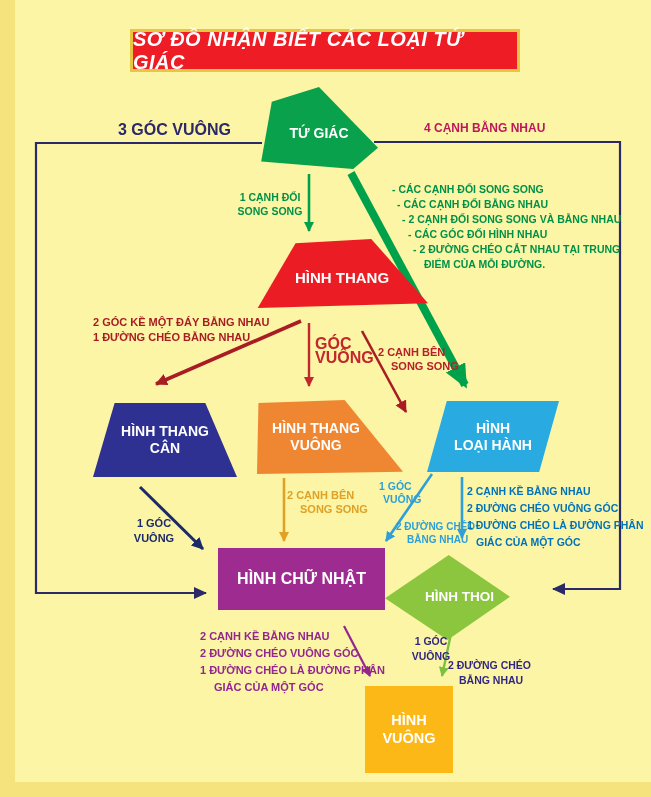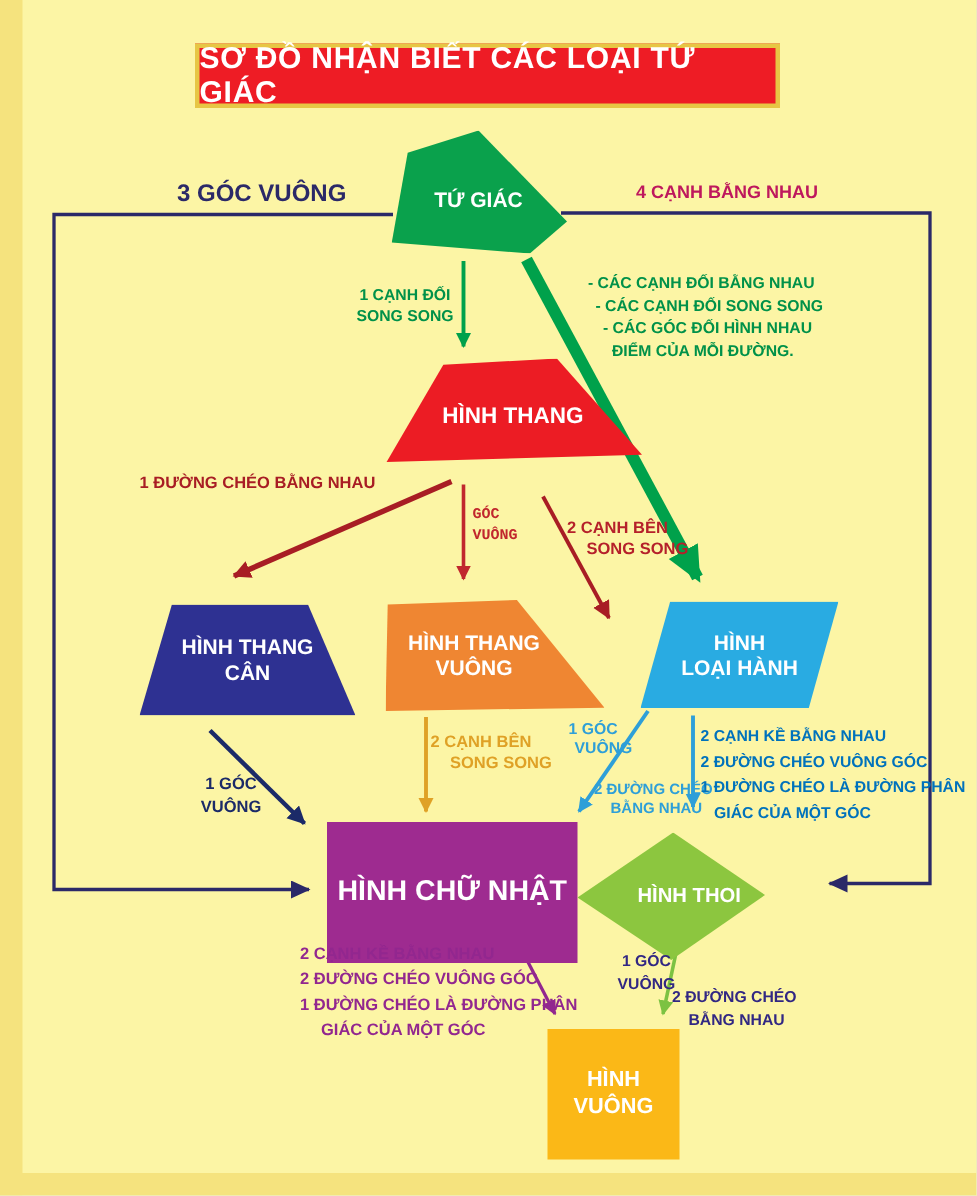--- a/index.html
+++ b/index.html
@@ -10,53 +10,53 @@
   }
   .strip { position:absolute; background:#F5E37E; }
   #strip-left { left:0; top:0; width:15px; height:797px; }
   #strip-bottom { left:0; top:782px; width:651px; height:15px; }
   #arrow-layer { position:absolute; left:0; top:0; z-index:2; pointer-events:none; }
 
   #title {
     position:absolute; left:130px; top:29px; width:390px; height:43px; z-index:4;
     background:#EE1C25; border:3px solid #E7C644;
     display:flex; align-items:center; justify-content:center;
-    color:#fff; font-weight:bold; font-size:20px; letter-spacing:0.5px;
+    color:#fff; font-weight:bold; font-size:20px; letter-spacing:0.5px;font-style:italic;
   }
 
   .node {
     position:absolute; z-index:3; display:flex; flex-direction:column;
     align-items:center; justify-content:center;
     color:#fff; font-weight:bold; line-height:1.2;
   }
   #node-tu-giac   { left:260px; top:87px;  width:118px; height:82px; font-size:14px;
                     clip-path:polygon(10% 18%, 50% 0%, 100% 74%, 79% 100%, 1% 91%); padding-top:10px; }
   #node-hinh-thang{ left:256px; top:239px; width:172px; height:69px; font-size:15px;
                     clip-path:polygon(23% 6%, 67% 0%, 100% 93%, 1% 100%); padding-top:8px; }
   #node-thang-can { left:93px;  top:403px; width:144px; height:74px; font-size:14px;
                     clip-path:polygon(15% 0%, 78% 0%, 100% 100%, 0% 100%); }
   #node-thang-vuong{ left:257px; top:400px; width:146px; height:74px; font-size:14px;
                     clip-path:polygon(1% 4%, 60% 0%, 100% 97%, 0% 100%); padding-right:28px; }
   #node-binh-hanh { left:427px; top:401px; width:132px; height:71px; font-size:14px;
                     clip-path:polygon(15% 0%, 100% 0%, 85% 100%, 0% 100%); }
-  #node-chu-nhat  { left:218px; top:548px; width:167px; height:94px; font-size:19px; }
+  #node-chu-nhat  { left:218px; top:548px; width:167px; height:62px; font-size:16px; }
   #node-thoi      { left:385px; top:555px; width:125px; height:85px; font-size:13.5px;
                     clip-path:polygon(51% 0%, 100% 49%, 50% 100%, 0% 51%);padding-left:24px; }
   #node-vuong     { left:365px; top:686px; width:88px;  height:87px; font-size:14.5px; }
 
   .lbl { position:absolute; z-index:4; font-weight:bold; line-height:1.3; white-space:nowrap; }
   #lbl-3goc  { left:118px; top:120px; width:112px; text-align:center; font-size:16px; color:#2B2968; }
   #lbl-4canh { left:424px; top:121px; width:140px; font-size:12px; color:#be185d; }
   #lbl-2canhdoi { left:236px; top:191px; width:68px; text-align:center; font-size:10.5px; color:#009149; }
   #lbl-pgram { left:390px; top:182px; font-size:10.5px; color:#009149; line-height:15px; }
   #lbl-pgram div:nth-child(1){margin-left:2px}  #lbl-pgram div:nth-child(2){margin-left:7px}
   #lbl-pgram div:nth-child(3){margin-left:12px} #lbl-pgram div:nth-child(4){margin-left:18px}
   #lbl-pgram div:nth-child(5){margin-left:23px} #lbl-pgram div:nth-child(6){margin-left:34px}
   #lbl-can-cond { left:93px; top:315px; font-size:11px; color:#A81D24; line-height:15px; }
-  #lbl-gocvuong { left:315px; top:337px; font-size:10px; color:#C1272D; line-height:14px;font-family:Liberation Mono, monospace; }
+  #lbl-gocvuong { left:315px; top:337px; font-size:16px; color:#C1272D; line-height:14px; }
   #lbl-canhben-red { left:378px; top:345px; font-size:11px; color:#B5202A; line-height:14px; }
   #lbl-canhben-red .l2 { margin-left:13px; }
   #lbl-1goc-navy { left:130px; top:516px; width:48px; text-align:center; font-size:11px; color:#1B2A68; line-height:15px; }
   #lbl-canhben-orange { left:287px; top:488px; font-size:11px; color:#DFA126; line-height:14px; }
   #lbl-canhben-orange .l2 { margin-left:13px; }
   #lbl-1goc-blue { left:379px; top:480px; font-size:10.5px; color:#2E9FD8; line-height:13px; }
   #lbl-1goc-blue .l2 { margin-left:4px; }
   #lbl-2cheo-blue { left:396px; top:520px; font-size:10px; color:#2E9FD8; line-height:13px; }
   #lbl-2cheo-blue .l2 { margin-left:11px; }
   #lbl-thoi-cond { left:467px; top:483px; font-size:10.5px; color:#0072BC; line-height:17px; }
@@ -155,27 +155,30 @@
 
   <div class="lbl" id="lbl-3goc">3 GÓC VUÔNG</div>
   <div class="lbl" id="lbl-4canh">4 CẠNH BẰNG NHAU</div>
 
   <div class="lbl" id="lbl-2canhdoi">
     <div>1 CẠNH ĐỐI</div>
     <div>SONG SONG</div>
   </div>
 
   <div class="lbl" id="lbl-pgram">
+    <div>- CÁC CẠNH ĐỐI SONG SONG</div>
     <div>- CÁC CẠNH ĐỐI BẰNG NHAU</div>
-    <div>- CÁC CẠNH ĐỐI SONG SONG</div>
+    <div>- 2 CẠNH ĐỐI SONG SONG VÀ BẰNG NHAU</div>
     <div>- CÁC GÓC ĐỐI HÌNH NHAU</div>
+    <div>- 2 ĐƯỜNG CHÉO CẮT NHAU TẠI TRUNG</div>
     <div>ĐIỂM CỦA MỖI ĐƯỜNG.</div>
   </div>
 
   <div class="lbl" id="lbl-can-cond">
+    <div>2 GÓC KỀ MỘT ĐÁY BẰNG NHAU</div>
     <div>1 ĐƯỜNG CHÉO BẰNG NHAU</div>
   </div>
 
   <div class="lbl" id="lbl-gocvuong">
     <div>GÓC</div>
     <div>VUÔNG</div>
   </div>
 
   <div class="lbl" id="lbl-canhben-red">
     <div>2 CẠNH BÊN</div>

